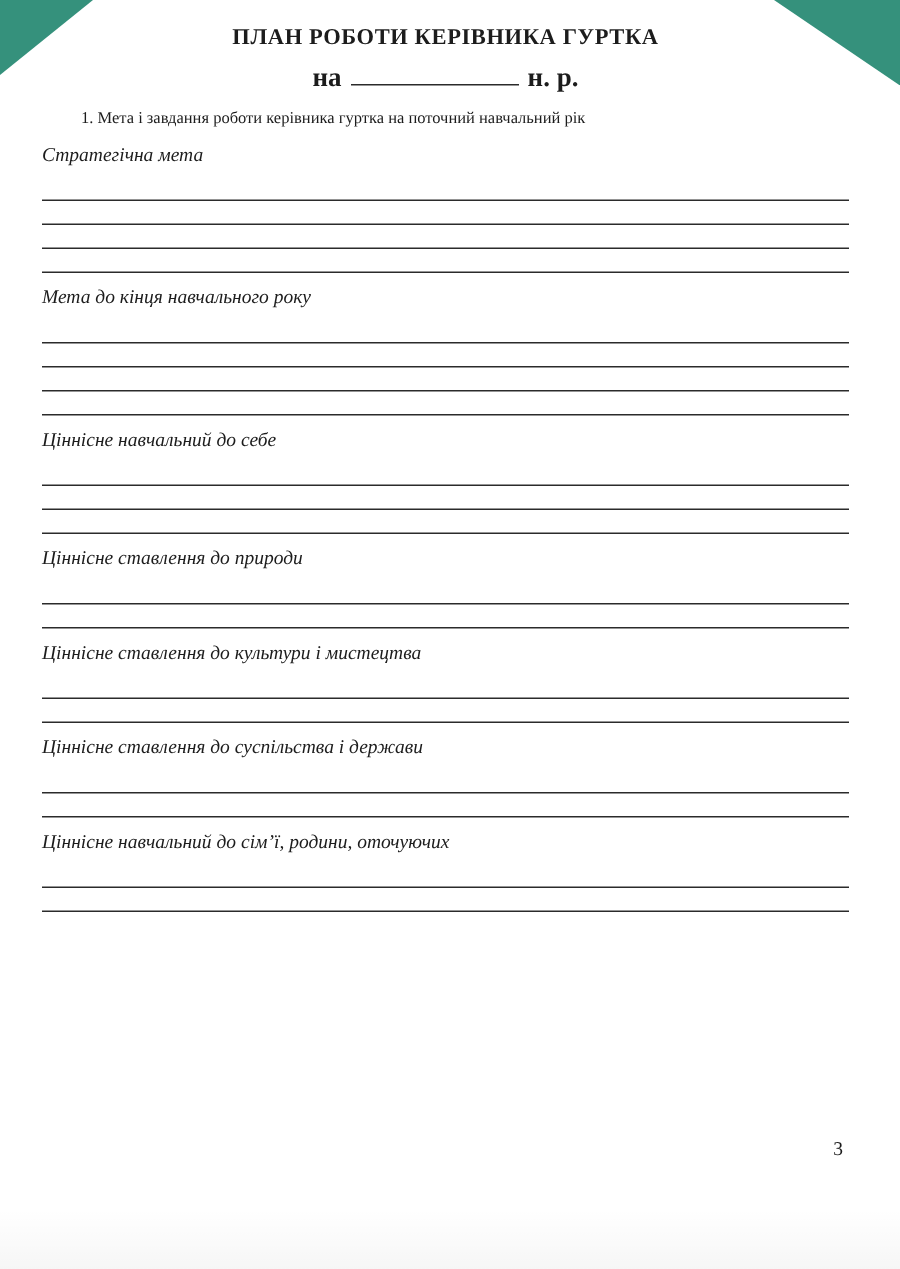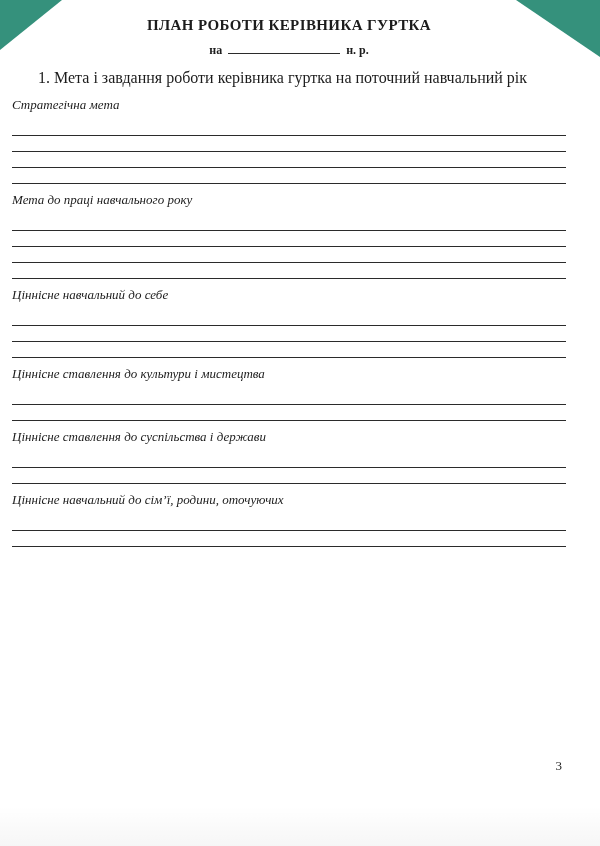--- a/index.html
+++ b/index.html
@@ -23,45 +23,45 @@
     top: 0; left: 0;
     width: 62px; height: 50px;
     clip-path: polygon(0 0, 100% 0, 0 100%);
   }
   .corner-tr {
     top: 0; right: 0;
     width: 84px; height: 57px;
     clip-path: polygon(0 0, 100% 0, 100% 100%);
   }
   .content {
-    padding: 15px 34px 0 12px;
+    padding: 15px 34px 0 28px;
   }
   .title {
     text-align: center;
     font-weight: bold;
     font-size: 15px;
     letter-spacing: 0.4px;
     margin-top: 2px;
   }
   .year-line {
     text-align: center;
     font-weight: bold;
-    font-size: 12px;
+    font-size: 18px;
     margin-top: 7px;
   }
   .year-blank {
     display: inline-block;
     width: 112px;
     height: 12px;
     margin: 0 6px;
     border-bottom: 1px solid var(--rule, #2b2b2b);
     vertical-align: baseline;
   }
   .heading {
-    font-size: 16px;
+    font-size: 11px;
     margin-top: 11px;
     text-indent: 26px;
   }
   .sections {
     margin-top: 2px;
   }
   .section {
     margin-top: 8px;
   }
   .section:first-child {
@@ -112,40 +112,47 @@
     <div class="section-label">Стратегічна мета</div>
     <div class="section-lines">
           <div class="rule-line"></div>
           <div class="rule-line"></div>
           <div class="rule-line"></div>
           <div class="rule-line"></div>
         </div>
   </div>
 
   <div class="section">
-    <div class="section-label">Мета до праці навчального року</div>
+    <div class="section-label">Мета до кінця навчального року</div>
     <div class="section-lines">
           <div class="rule-line"></div>
           <div class="rule-line"></div>
           <div class="rule-line"></div>
           <div class="rule-line"></div>
         </div>
   </div>
 
 
   <div class="section">
     <div class="section-label">Ціннісне навчальний до себе</div>
     <div class="section-lines">
           <div class="rule-line"></div>
           <div class="rule-line"></div>
           <div class="rule-line"></div>
         </div>
   </div>
 
 
+  <div class="section">
+    <div class="section-label">Ціннісне ставлення до природи</div>
+    <div class="section-lines">
+          <div class="rule-line"></div>
+          <div class="rule-line"></div>
+        </div>
+  </div>
 
   <div class="section">
     <div class="section-label">Ціннісне ставлення до культури і мистецтва</div>
     <div class="section-lines">
           <div class="rule-line"></div>
           <div class="rule-line"></div>
         </div>
   </div>
 
   <div class="section">

